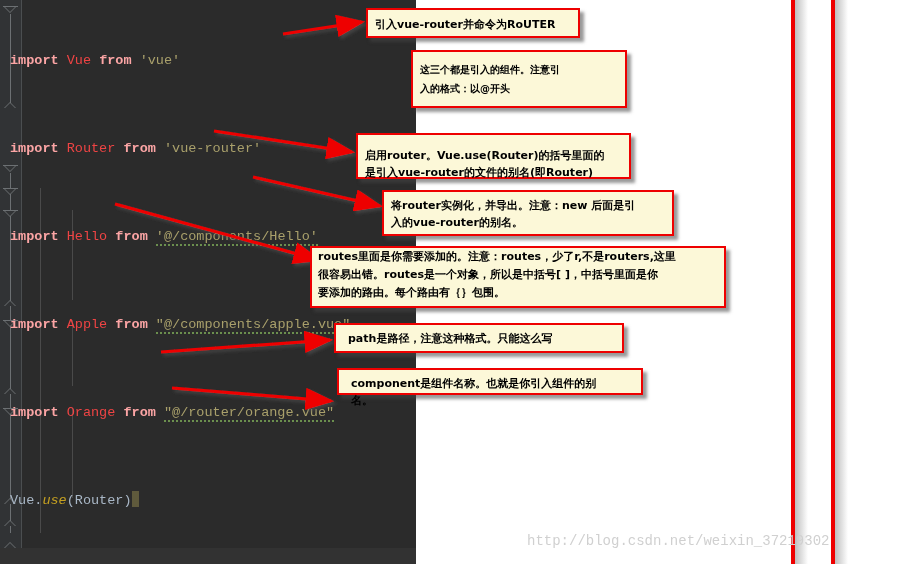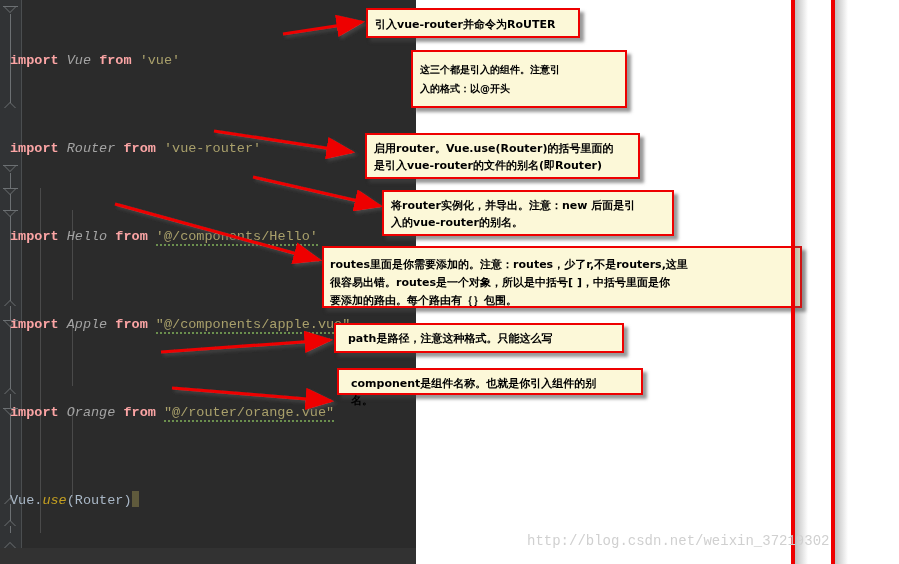--- a/index.html
+++ b/index.html
@@ -119,21 +119,21 @@
     left: 10px;
     top: 6px;
     width: 406px;
     font-family: "Liberation Mono", "DejaVu Sans Mono", monospace;
     font-size: 13.5px;
     line-height: 22px;
     white-space: pre;
   }
   .ln { height: 22px; }
   .kw   { color: #fca5a5; font-weight: bold; }
-  .id   { color: #a3a3a3; font-style: italic; }
+  .id   { color: #ef4444; }
   .str  { color: #a9a06b; }
   .plain{ color: #a9b7c6; }
   .fn   { color: #c5a021; font-style: italic; }
   .squig {
     border-bottom: 2px dotted #6b8f4e;
     padding-bottom: 0px;
   }
   .caret {
     display: inline-block;
     width: 7px;
@@ -330,31 +330,31 @@
 
   <div class="callout" style="left:366px; top:8px; width:214px; height:30px; display:flex; align-items:flex-end;">
     <span>引入vue-router并命令为RoUTER</span>
   </div>
 
   <div class="callout" style="left:411px; top:50px; width:216px; height:58px; font-size:10px; line-height:19px; padding-top:8px;">
     <div>这三个都是引入的组件。注意引</div>
     <div>入的格式：以@开头</div>
   </div>
 
-  <div class="callout" style="left:365px; top:133px; width:275px; height:46px; line-height:17px; padding-top:5px;">
+  <div class="callout" style="left:356px; top:133px; width:275px; height:46px; line-height:17px; padding-top:12px;">
     <div>启用router。Vue.use(Router)的括号里面的</div>
     <div>是引入vue-router的文件的别名(即Router)</div>
   </div>
 
   <div class="callout" style="left:382px; top:190px; width:292px; height:46px; line-height:17px; padding-top:5px;">
     <div>将router实例化，并导出。注意：new 后面是引</div>
     <div>入的vue-router的别名。</div>
   </div>
 
-  <div class="callout" style="left:322px; top:246px; width:480px; height:62px; line-height:18px; padding-top:8px; padding-left:6px;">
+  <div class="callout" style="left:310px; top:246px; width:416px; height:62px; line-height:18px; padding-top:0; padding-left:6px;">
     <div>routes里面是你需要添加的。注意：routes，少了r,不是routers,这里</div>
     <div>很容易出错。routes是一个对象，所以是中括号[ ]，中括号里面是你</div>
     <div>要添加的路由。每个路由有｛｝包围。</div>
   </div>
 
   <div class="callout" style="left:334px; top:323px; width:290px; height:30px; display:flex; align-items:center; padding-left:12px;">
     <span>path是路径，注意这种格式。只能这么写</span>
   </div>
 
   <div class="callout" style="left:337px; top:368px; width:306px; height:27px; line-height:17px; padding-top:5px; padding-left:12px;">

